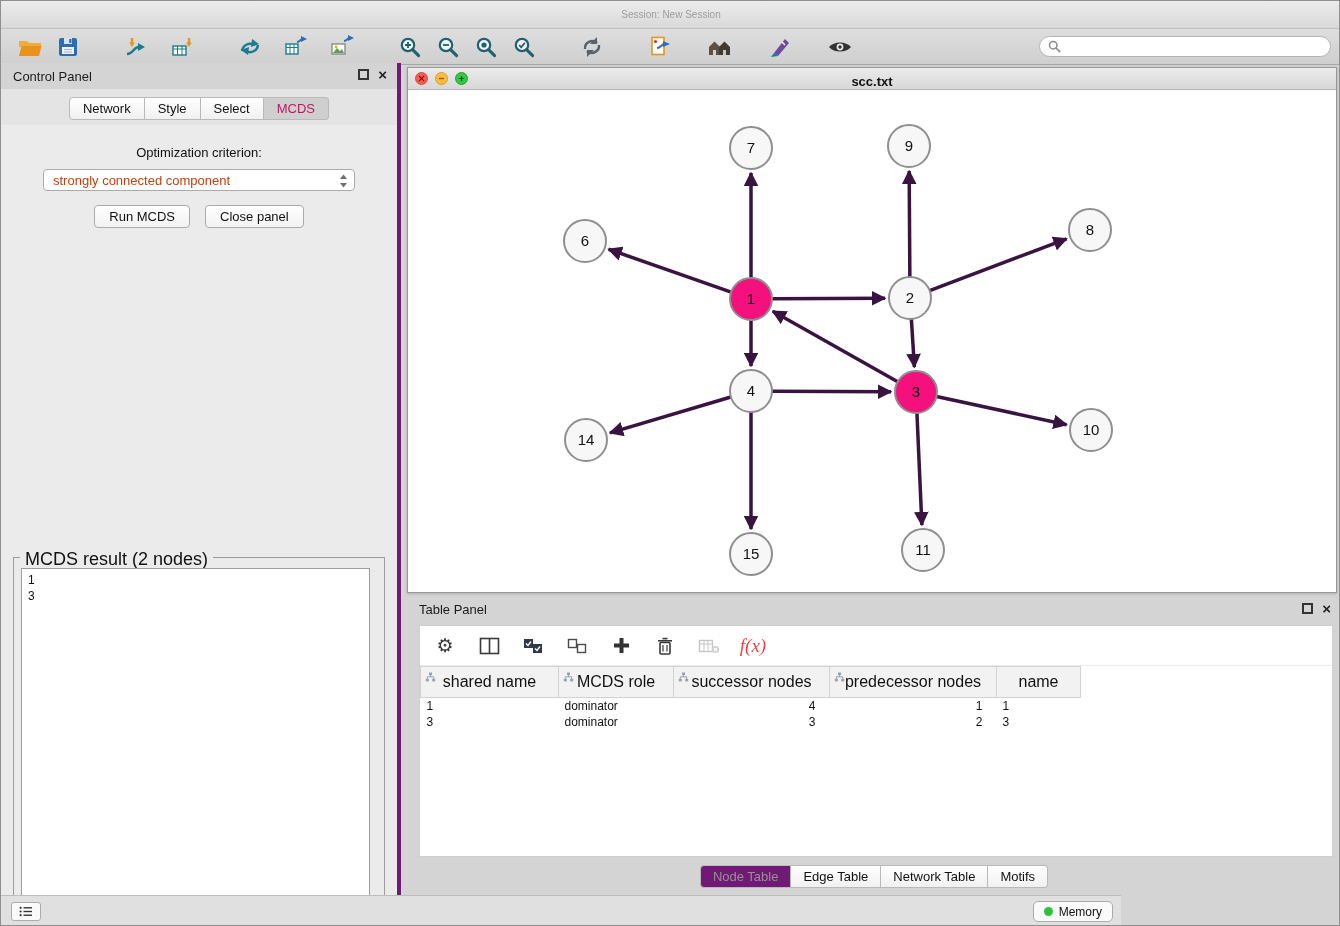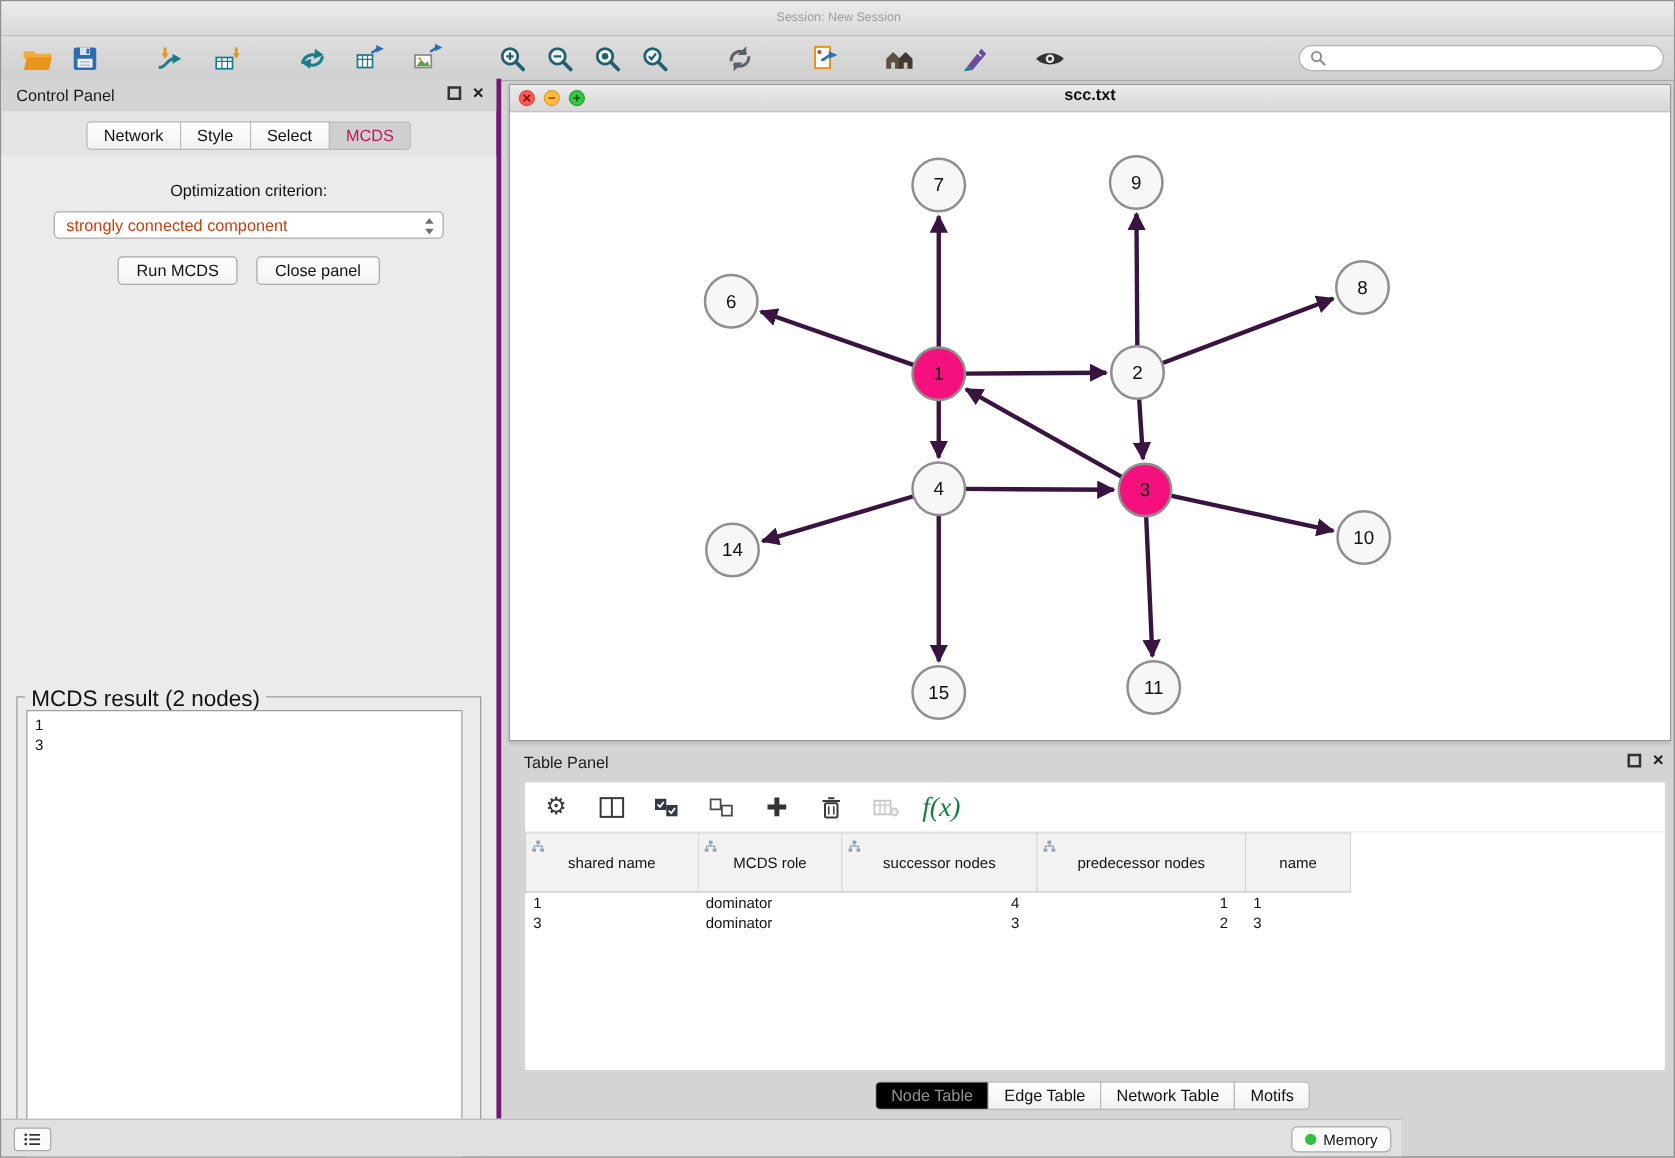--- a/index.html
+++ b/index.html
@@ -58,55 +58,55 @@
   .groupbox .gb-label { position:absolute; top:-9px; left:6px; background:#ebebeb;
     padding:0 5px; font-size:18px; color:#111; }
   .gb-list { position:absolute; left:7px; top:10px; right:14px; bottom:10px; background:#fff;
     border:1px solid #9d9d9d; font-size:12px; color:#111; padding:3px 6px; overflow:auto; }
   .gb-list .li { line-height:16px; }
 
   
   .network-window { position:absolute; left:406px; top:66px; width:930px; height:526px;
     background:#fff; border:1px solid #979797; box-shadow:0 1px 3px rgba(0,0,0,.18); }
   .nw-titlebar { position:relative; height:22px; background:linear-gradient(#ebebeb,#d7d7d7);
-    border-bottom:1px solid #b3b3b3; display:flex; align-items:flex-start; justify-content:center; }
+    border-bottom:1px solid #b3b3b3; display:flex; align-items:flex-end; justify-content:center; }
   .nw-title { font-size:13px; font-weight:bold; color:#111; }
   .traffic { position:absolute; left:7px; top:4px; display:flex; gap:7px; }
   .traffic button { width:13px; height:13px; border-radius:50%; border:1px solid; padding:0;
     display:flex; align-items:center; justify-content:center; cursor:pointer; }
   .tl-red { background:#fc5b52; border-color:#dd4941 !important; }
   .tl-yellow { background:#fdbc40 !important; border-color:#de9b2c !important; }
   .tl-green { background:#34c748 !important; border-color:#24a32f !important; }
   .network-canvas { position:absolute; left:0; top:22px; width:928px; height:502px; background:#fff; }
 
   
   .table-panel { position:absolute; left:406px; top:596px; width:934px; height:292px; }
   .tp-header { position:relative; height:24px; display:flex; align-items:center; padding:0 12px; }
   .tp-header .ptitle { font-size:13px; color:#1b1b1b; }
   .tp-body { position:absolute; left:12px; top:28px; right:8px; height:232px; background:#fff;
     border:1px solid #cfcfcf; }
   .tp-toolbar { height:40px; display:flex; align-items:center; padding-left:10px; gap:14px;
     border-bottom:1px solid #ececec; }
   .ttbtn { background:none; border:none; width:30px; height:30px; display:flex; align-items:center;
     justify-content:center; cursor:pointer; }
   .gear-glyph { font-size:19px; color:#3a3a3a; line-height:1; }
-  .fx-glyph { font-family:"Liberation Serif", serif; font-style:italic; font-size:22px; color:#15803d; }
+  .fx-glyph { font-family:"Liberation Serif", serif; font-style:italic; font-size:19px; color:#ef4444; }
   .ttable { width:100%; border-collapse:collapse; }
-  .ttable th { background:#f2f2f2; border:1px solid #d2d2d2; font-size:12px; font-weight:normal;
-    color:#111; height:19px; padding:16px 4px; position:relative; }
+  .ttable th { background:#f2f2f2; border:1px solid #d2d2d2; font-size:16px; font-weight:normal;
+    color:#111; height:19px; padding:6px 4px; position:relative; }
   .ttable th .th-inner { display:flex; align-items:center; justify-content:center; gap:4px; }
   .ttable th .tree-ic { position:absolute; left:4px; top:5px; }
   .ttable td { font-size:12px; color:#111; height:16px; padding:0 6px; }
   .td-num { text-align:right; padding-right:14px !important; }
   .tp-tabs { position:absolute; left:0; right:0; top:268px; display:flex; justify-content:center; }
   .tp-tab { font-size:13px; padding:3px 12px; background:linear-gradient(#ffffff,#f1f1f1);
     border:1px solid #b9b9b9; border-left:none; cursor:pointer; color:#111; }
   .tp-tab:first-child { border-left:1px solid #b9b9b9; border-radius:4px 0 0 4px; }
   .tp-tab:last-child { border-radius:0 4px 4px 0; }
-  .tp-tab.selected { background:#000000; color:#939393; }
+  .tp-tab.selected { background:#701a75; color:#939393; }
 
   
   .statusbar { position:absolute; left:0; top:894px; width:1120px; height:32px;
     background:#e0e0e0; border-top:1px solid #bdbdbd; }
   .list-btn { position:absolute; left:10px; top:6px; width:30px; height:19px; background:#fafafa;
     border:1px solid #ababab; border-radius:3px; display:flex; align-items:center;
     justify-content:center; cursor:pointer; }
   .memory-btn { position:absolute; right:8px; top:5px; height:21px; background:#fafafa;
     border:1px solid #ababab; border-radius:5px; display:flex; align-items:center; gap:6px;
     padding:0 10px; cursor:pointer; font-size:12px; color:#111;

